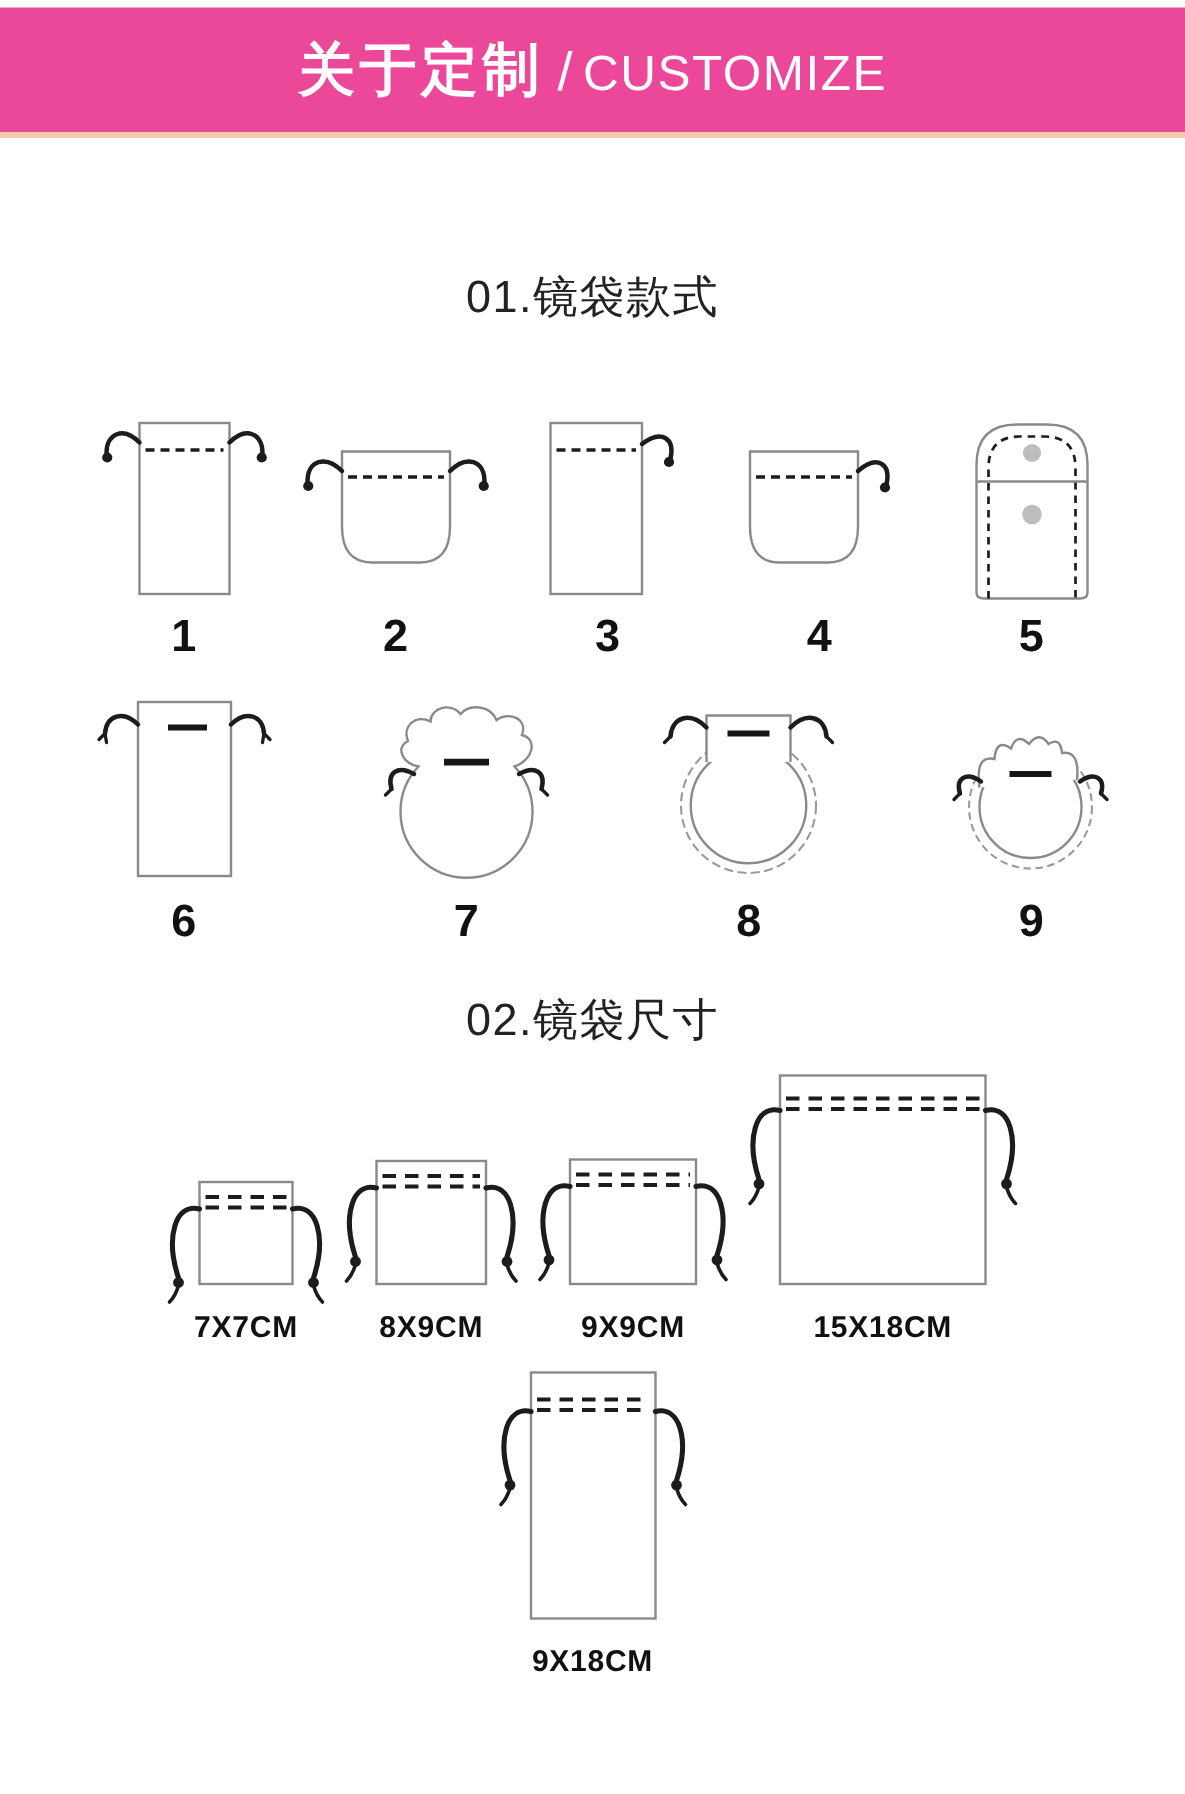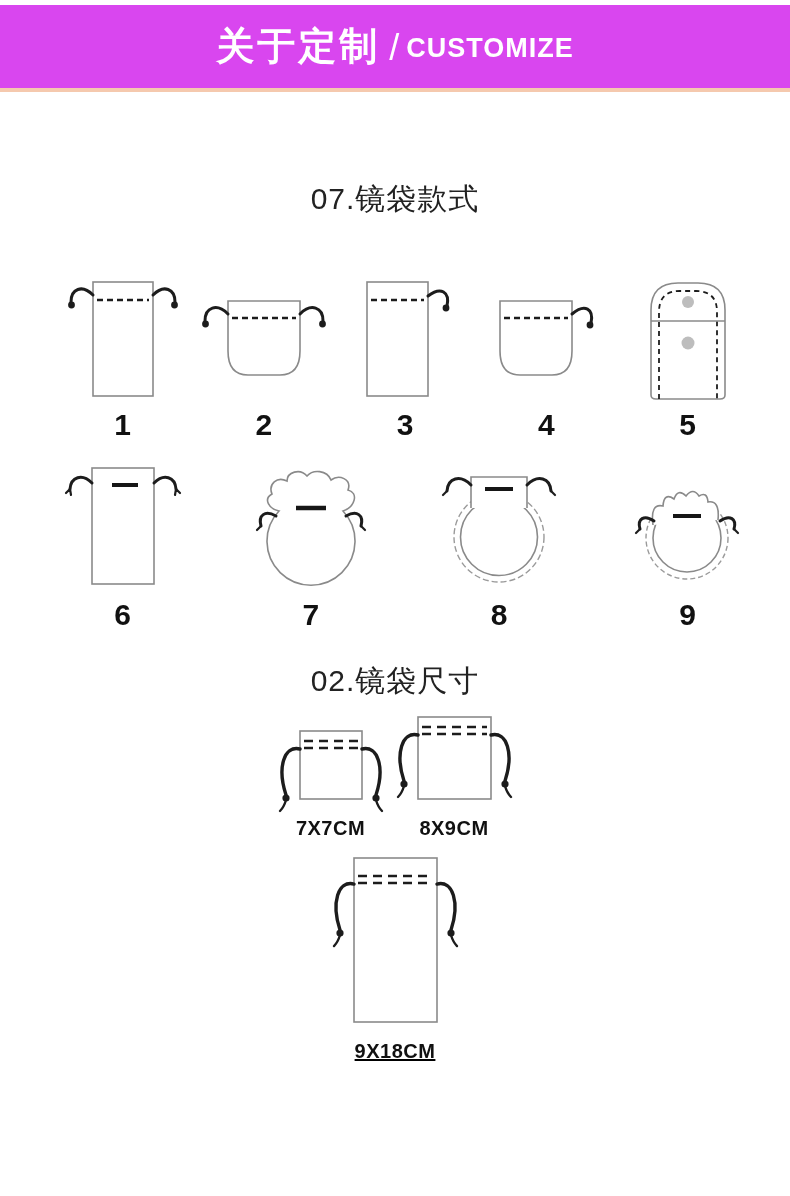--- a/index.html
+++ b/index.html
@@ -1,27 +1,27 @@
 <!DOCTYPE html>
 <html><head>
 <meta charset="utf-8">
 <style>
   html,body{margin:0;padding:0;background:#ffffff;}
   body{width:790px;height:1196px;overflow:hidden;font-family:"Liberation Sans","DejaVu Sans",sans-serif;}
 
   
   .banner{
-    margin-top:5px;height:83px;background:#d946ef;
+    margin-top:5px;height:83px;background:#ec4899;
     border-bottom:4px solid #F5C9AE;
     display:flex;align-items:center;justify-content:center;
     color:#ffffff;
   }
   .banner .cn{font-size:38px;font-weight:700;letter-spacing:3px;}
   .banner .slash{font-size:36px;font-weight:300;margin:0 7px 0 9px;transform:translateY(1px);}
-  .banner .en{font-size:27px;font-weight:700;letter-spacing:1px;transform:translateY(2px);}
+  .banner .en{font-size:33px;font-weight:400;letter-spacing:1px;transform:translateY(2px);}
 
   
   .sec-title{
     text-align:center;font-size:30px;font-weight:400;color:#222222;
     letter-spacing:1px;margin:0;line-height:38px;
   }
   #sec1-title{margin-top:88px;}
   #sec2-title{margin-top:30px;}
 
   
@@ -33,38 +33,38 @@
   #styles-row-1 .fig-box{height:130px;}
   #styles-row-2 .fig-box{height:136px;}
   .style-num{
     margin-top:4px;height:34px;line-height:34px;
     font-size:30px;font-weight:700;color:#111111;
   }
 
   
   .sizes-row{display:flex;align-items:flex-end;justify-content:center;}
   #sizes-row-1{margin-top:14px;gap:4px;}
-  #sizes-row-2{margin-top:12px;gap:14px;text-decoration:underline;}
+  #sizes-row-2{margin-top:12px;gap:14px;}
   .size-cell{display:flex;flex-direction:column;align-items:center;}
   .size-label{
     height:28px;line-height:26px;font-size:20px;font-weight:600;
     color:#111111;letter-spacing:0.5px;white-space:nowrap;
   }
   svg{display:block;}
 </style>
 </head>
 <body>
 
 <header class="banner">
   <span class="cn">关于定制</span>
   <span class="slash">/</span>
   <span class="en">CUSTOMIZE</span>
 </header>
 
-<h2 class="sec-title" id="sec1-title">07.镜袋款式</h2>
+<h2 class="sec-title" id="sec1-title">01.镜袋款式</h2>
 
 <div class="styles-row" id="styles-row-1">
 
   <div class="style-cell">
     <div class="fig-box">
       <svg width="112" height="122" viewBox="0 0 112 122">
         <rect x="26" y="4" width="60" height="114" fill="#fff" stroke="#8A8A8A" stroke-width="1.6"></rect>
         <line x1="30" y1="22" x2="82" y2="22" stroke="#1C1C1C" stroke-width="2.4" stroke-dasharray="6 4"></line>
         <path d="M26,17 C15,6 4,11 4,24" fill="none" stroke="#1C1C1C" stroke-width="3" stroke-linecap="round"></path>
         <circle cx="4.5" cy="27" r="3.4" fill="#1C1C1C"></circle>
@@ -217,20 +217,48 @@
         <line x1="30" y1="20" x2="95" y2="20" stroke="#1C1C1C" stroke-width="2.6" stroke-dasharray="9 6"></line>
         <path d="M26,21 C10,17 3,39.400000000000006 12,67" fill="none" stroke="#1C1C1C" stroke-width="3.4" stroke-linecap="round"></path>
         <circle cx="12" cy="70" r="3.6" fill="#1C1C1C"></circle>
         <path d="M12,72 q-2,7 -6,11" fill="none" stroke="#1C1C1C" stroke-width="2.4" stroke-linecap="round"></path>
         <path d="M99,21 C115,17 122,39.400000000000006 113,67" fill="none" stroke="#1C1C1C" stroke-width="3.4" stroke-linecap="round"></path>
         <circle cx="113" cy="70" r="3.6" fill="#1C1C1C"></circle>
         <path d="M113,72 q2,7 6,11" fill="none" stroke="#1C1C1C" stroke-width="2.4" stroke-linecap="round"></path>
       </svg>
     <div class="size-label">8X9CM</div>
   </div>
+  <div class="size-cell">
+    <svg class="size-bag" width="136" height="102" viewBox="0 0 136 102">
+        <rect x="26" y="3" width="84" height="83" fill="#fff" stroke="#8A8A8A" stroke-width="1.6"></rect>
+        <line x1="30" y1="13" x2="106" y2="13" stroke="#1C1C1C" stroke-width="2.6" stroke-dasharray="9 6"></line>
+        <line x1="30" y1="20" x2="106" y2="20" stroke="#1C1C1C" stroke-width="2.6" stroke-dasharray="9 6"></line>
+        <path d="M26,21 C10,17 3,39.400000000000006 12,67" fill="none" stroke="#1C1C1C" stroke-width="3.4" stroke-linecap="round"></path>
+        <circle cx="12" cy="70" r="3.6" fill="#1C1C1C"></circle>
+        <path d="M12,72 q-2,7 -6,11" fill="none" stroke="#1C1C1C" stroke-width="2.4" stroke-linecap="round"></path>
+        <path d="M110,21 C126,17 133,39.400000000000006 124,67" fill="none" stroke="#1C1C1C" stroke-width="3.4" stroke-linecap="round"></path>
+        <circle cx="124" cy="70" r="3.6" fill="#1C1C1C"></circle>
+        <path d="M124,72 q2,7 6,11" fill="none" stroke="#1C1C1C" stroke-width="2.4" stroke-linecap="round"></path>
+      </svg>
+    <div class="size-label">9X9CM</div>
+  </div>
+  <div class="size-cell">
+    <svg class="size-bag" width="189" height="158" viewBox="0 0 189 158">
+        <rect x="26" y="3" width="137" height="139" fill="#fff" stroke="#8A8A8A" stroke-width="1.6"></rect>
+        <line x1="30" y1="18.29" x2="159" y2="18.29" stroke="#1C1C1C" stroke-width="2.6" stroke-dasharray="9 6"></line>
+        <line x1="30" y1="25.29" x2="159" y2="25.29" stroke="#1C1C1C" stroke-width="2.6" stroke-dasharray="9 6"></line>
+        <path d="M26,26.29 C10,22.29 3,44.69 12,72.28999999999999" fill="none" stroke="#1C1C1C" stroke-width="3.4" stroke-linecap="round"></path>
+        <circle cx="12" cy="75.28999999999999" r="3.6" fill="#1C1C1C"></circle>
+        <path d="M12,77.28999999999999 q-2,7 -6,11" fill="none" stroke="#1C1C1C" stroke-width="2.4" stroke-linecap="round"></path>
+        <path d="M163,26.29 C179,22.29 186,44.69 177,72.28999999999999" fill="none" stroke="#1C1C1C" stroke-width="3.4" stroke-linecap="round"></path>
+        <circle cx="177" cy="75.28999999999999" r="3.6" fill="#1C1C1C"></circle>
+        <path d="M177,77.28999999999999 q2,7 6,11" fill="none" stroke="#1C1C1C" stroke-width="2.4" stroke-linecap="round"></path>
+      </svg>
+    <div class="size-label">15X18CM</div>
+  </div>
 </div>
 
 <div class="sizes-row" id="sizes-row-2">
   <div class="size-cell">
     <svg class="size-bag" width="135" height="183" viewBox="0 0 135 183">
         <rect x="26" y="3" width="83" height="164" fill="#fff" stroke="#8A8A8A" stroke-width="1.6"></rect>
         <line x1="30" y1="21.04" x2="105" y2="21.04" stroke="#1C1C1C" stroke-width="2.6" stroke-dasharray="9 6"></line>
         <line x1="30" y1="28.04" x2="105" y2="28.04" stroke="#1C1C1C" stroke-width="2.6" stroke-dasharray="9 6"></line>
         <path d="M26,29.04 C10,25.04 3,47.44 12,75.03999999999999" fill="none" stroke="#1C1C1C" stroke-width="3.4" stroke-linecap="round"></path>
         <circle cx="12" cy="78.03999999999999" r="3.6" fill="#1C1C1C"></circle>

